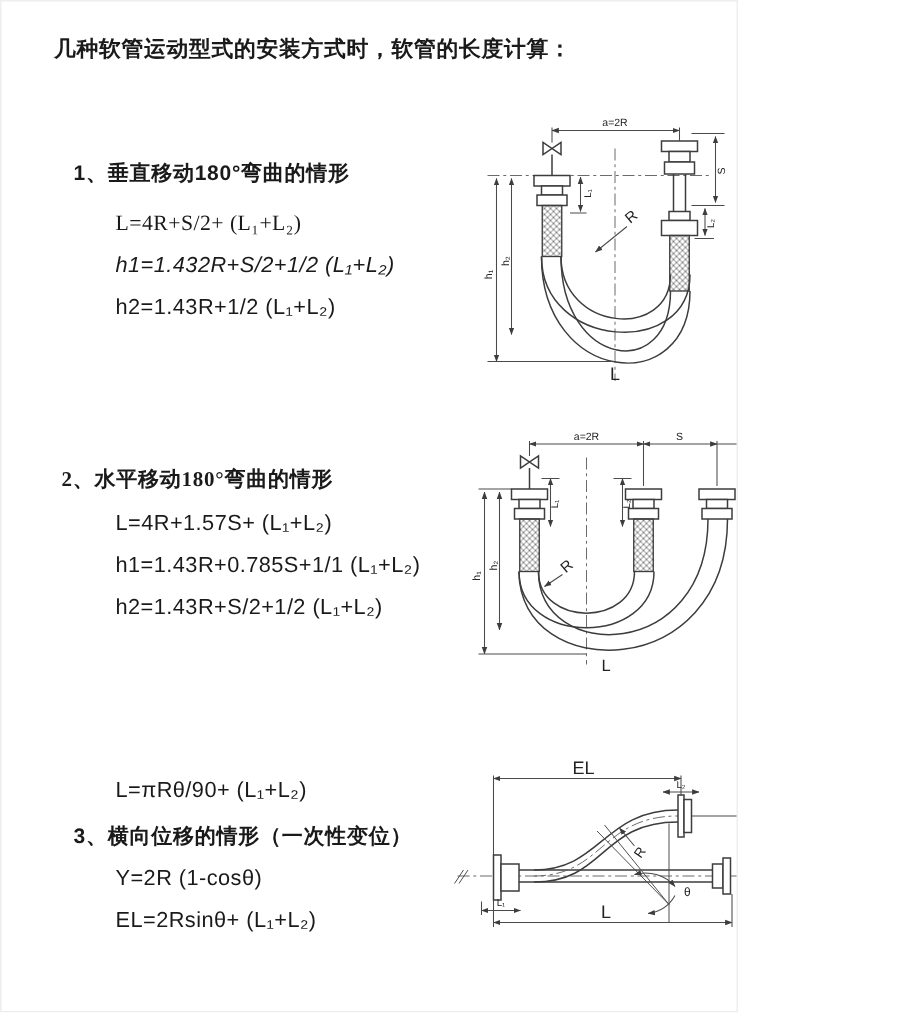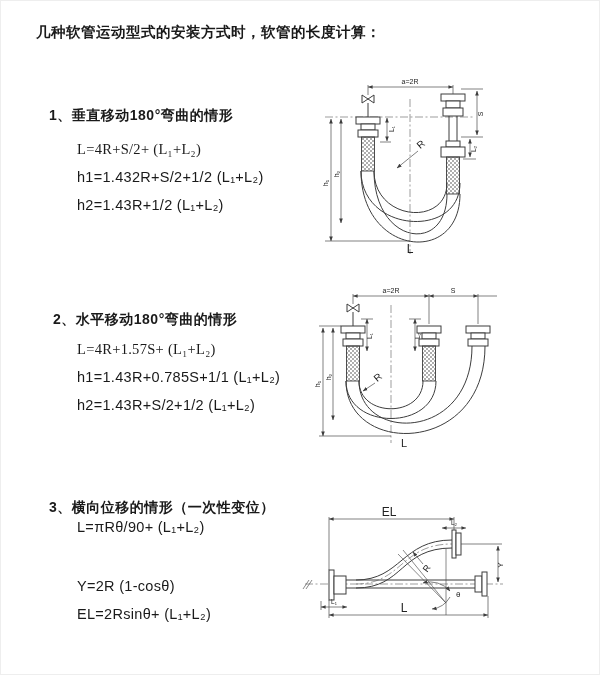--- a/index.html
+++ b/index.html
@@ -1,17 +1,17 @@
 <!DOCTYPE html>
 <html><head>
 <meta charset="utf-8">
 <style>
   html,body{margin:0;padding:0;background:#fff;}
   #page{
-    position:relative;width:600px;height:675px;background:#ffffff;
+    position:relative;width:492px;height:675px;background:#ffffff;
     font-family:"Liberation Sans","DejaVu Sans",sans-serif;color:#1a1a1a;
     overflow:hidden;border:1px solid #eeeeee;box-sizing:border-box;
   }
   .doc-title{position:absolute;left:35px;top:22px;font-size:14.5px;font-weight:bold;letter-spacing:.5px;}
   .sec-heading{position:absolute;font-size:14px;font-weight:bold;letter-spacing:.5px;}
   .formula{position:absolute;font-size:14.5px;font-weight:normal;letter-spacing:.3px;}
   .diagram{position:absolute;}
   svg text{fill:#222;font-family:"Liberation Sans","DejaVu Sans",sans-serif;}
   svg .ln{stroke:#3d3d3d;fill:none;stroke-width:1;}
   svg .thin{stroke:#4a4a4a;fill:none;stroke-width:.65;}
@@ -21,29 +21,29 @@
 </style>
 </head>
 <body>
 
 <div id="page">
 
   <div class="doc-title">几种软管运动型式的安装方式时，软管的长度计算：</div>
 
   <div class="sec-heading" style="left:48px;top:106px;">1、垂直移动180°弯曲的情形</div>
   <div class="formula" style="left:76px;top:140px;font-family:Liberation Serif, serif;">L=4R+S/2+ (L₁+L₂)</div>
-  <div class="formula" style="left:76px;top:168px;">h1=1.432R+S/2+1/2 (L₁+L₂)</div>
+  <div class="formula" style="left:76px;top:168px;font-style:italic;">h1=1.432R+S/2+1/2 (L₁+L₂)</div>
   <div class="formula" style="left:76px;top:196px;">h2=1.43R+1/2 (L₁+L₂)</div>
 
-  <div class="sec-heading" style="left:52px;top:310px;">2、水平移动180°弯曲的情形</div>
-  <div class="formula" style="left:76px;top:340px;font-family:Liberation Serif, serif;">L=4R+1.57S+ (L₁+L₂)</div>
+  <div class="sec-heading" style="left:40px;top:310px;font-family:Liberation Serif, serif;">2、水平移动180°弯曲的情形</div>
+  <div class="formula" style="left:76px;top:340px;">L=4R+1.57S+ (L₁+L₂)</div>
   <div class="formula" style="left:76px;top:368px;">h1=1.43R+0.785S+1/1 (L₁+L₂)</div>
   <div class="formula" style="left:76px;top:396px;text-align:center;">h2=1.43R+S/2+1/2 (L₁+L₂)</div>
 
-  <div class="sec-heading" style="left:48px;top:498px;text-align:center;">3、横向位移的情形（一次性变位）</div>
+  <div class="sec-heading" style="left:48px;top:548px;text-align:center;">3、横向位移的情形（一次性变位）</div>
   <div class="formula" style="left:76px;top:518px;text-align:right;">L=πRθ/90+ (L₁+L₂)</div>
   <div class="formula" style="left:76px;top:577px;">Y=2R (1-cosθ)</div>
   <div class="formula" style="left:76px;top:605px;">EL=2Rsinθ+ (L₁+L₂)</div>
 
   <svg class="diagram" style="left:310px;top:70px;" width="285" height="190" viewBox="0 0 285 190">
     <defs>
       <marker id="a1" viewBox="0 0 8 8" refX="7.5" refY="4" markerWidth="7" markerHeight="7" orient="auto-start-reverse">
         <path d="M0,1 L8,4 L0,7 Z" fill="#3d3d3d"></path>
       </marker>
       <pattern id="hp1" width="4" height="4" patternUnits="userSpaceOnUse">

